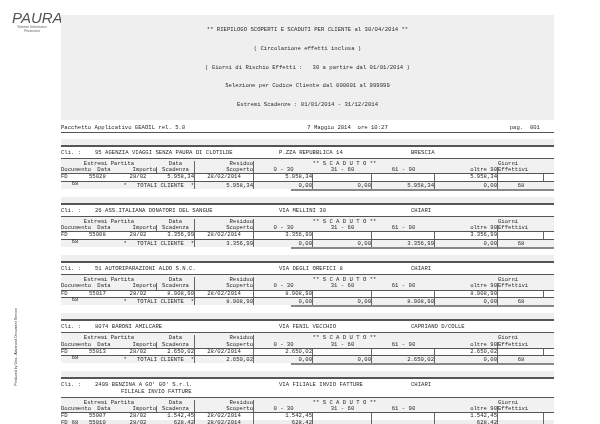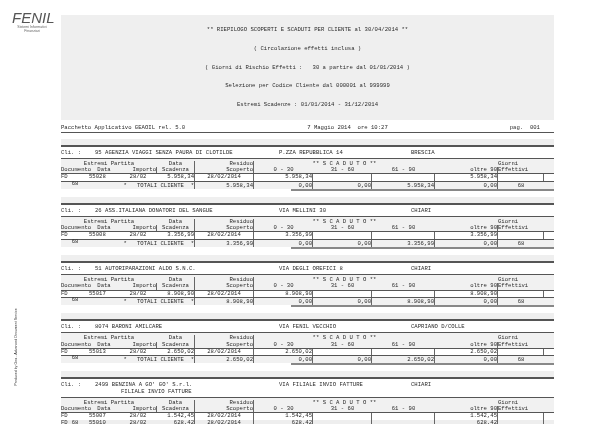--- a/index.html
+++ b/index.html
@@ -35,21 +35,21 @@
   .row.alt { background:#eeeeee; }
   .tot { background:#f1f1f1; height:7px; line-height:7px; }
   .sep { height:1px; background:#555; }
   .blk { margin-top:6px; }
   .shadow { border-bottom:2px solid #888; margin-left:230px; }
 </style>
 </head>
 <body>
 
 <div class="logo">
-  <div class="logo-mark">FENIL</div>
+  <div class="logo-mark">PAURA</div>
   <div class="logo-sub">Sistemi Informativi</div>
   <div class="logo-sub">Finanziari</div>
 </div>
 
 <div class="sideways">Produced by Gea - Advanced Document Service</div>
 
 <div class="page">
   <div class="hdr">
     <span class="l">** RIEPILOGO SCOPERTI E SCADUTI PER CLIENTE al 30/04/2014 **</span>
     <span class="l">( Circolazione effetti inclusa )</span>

